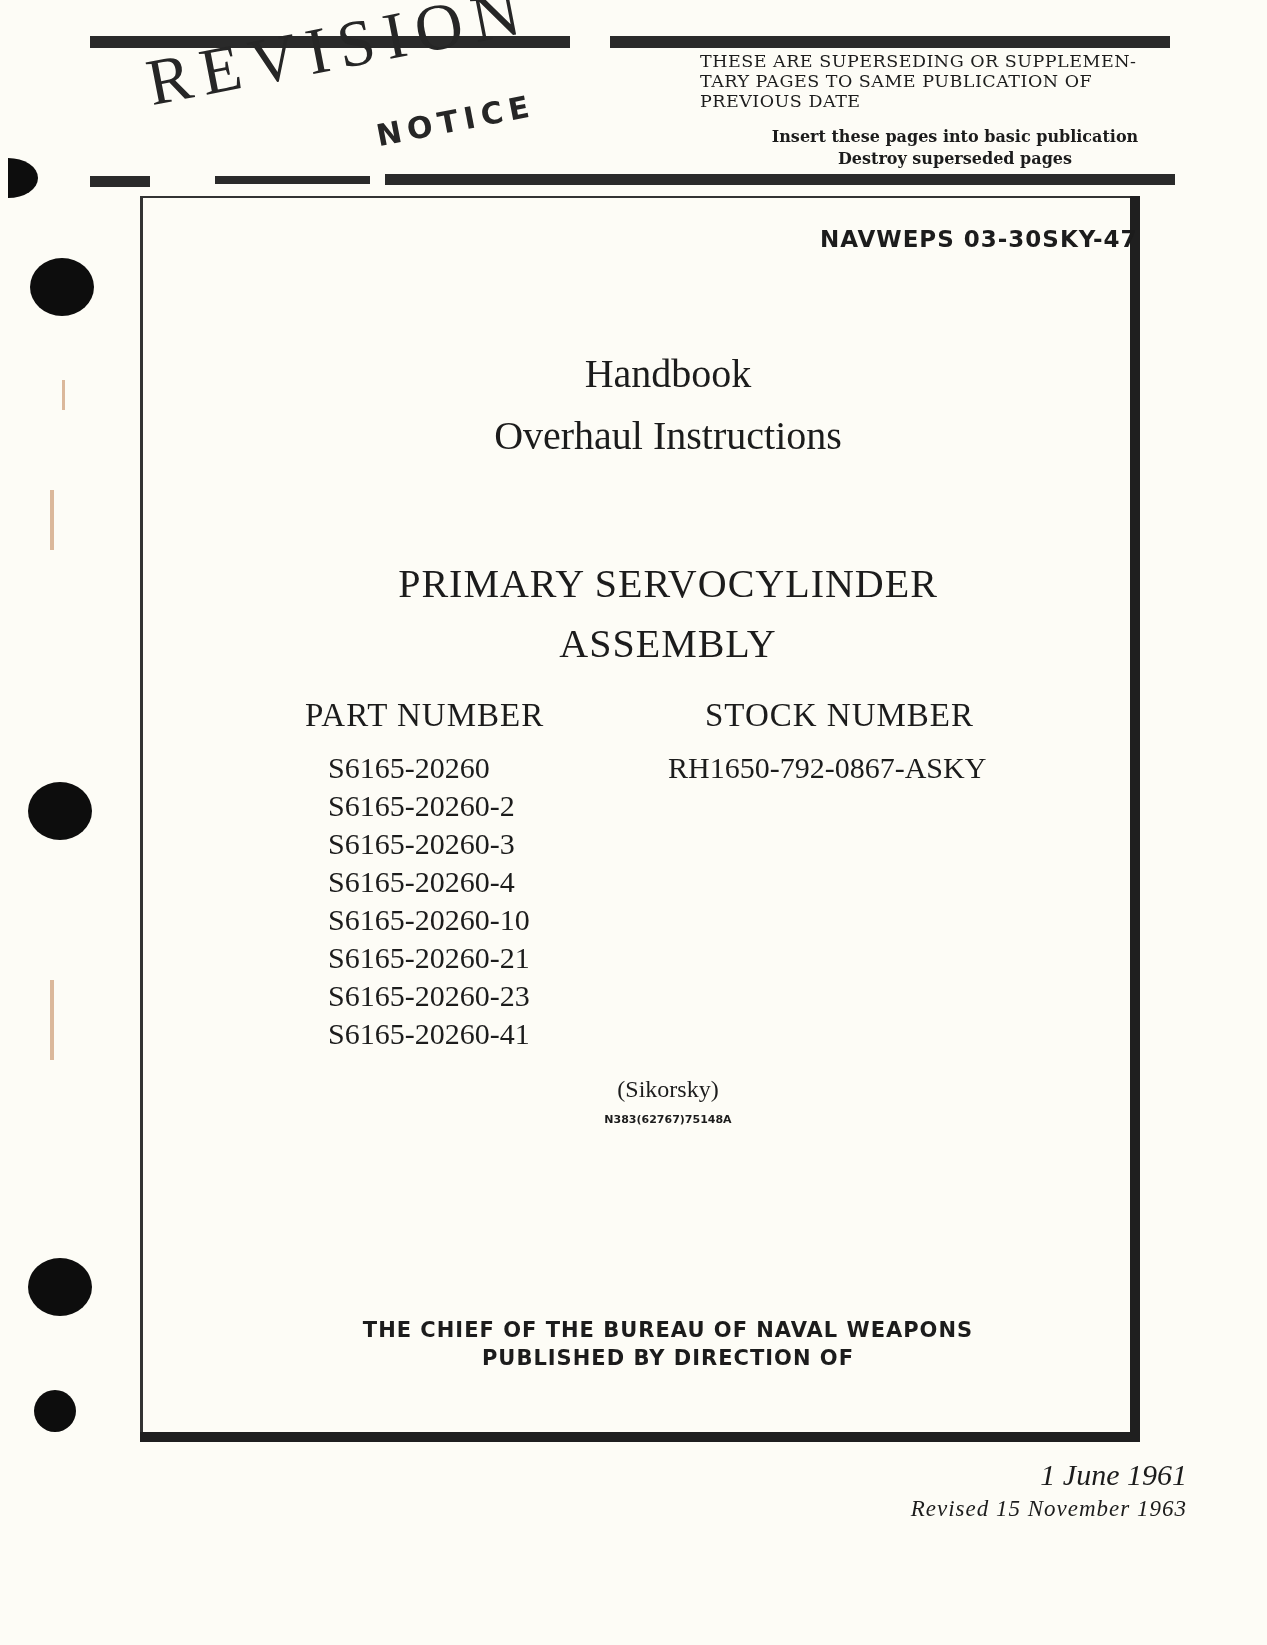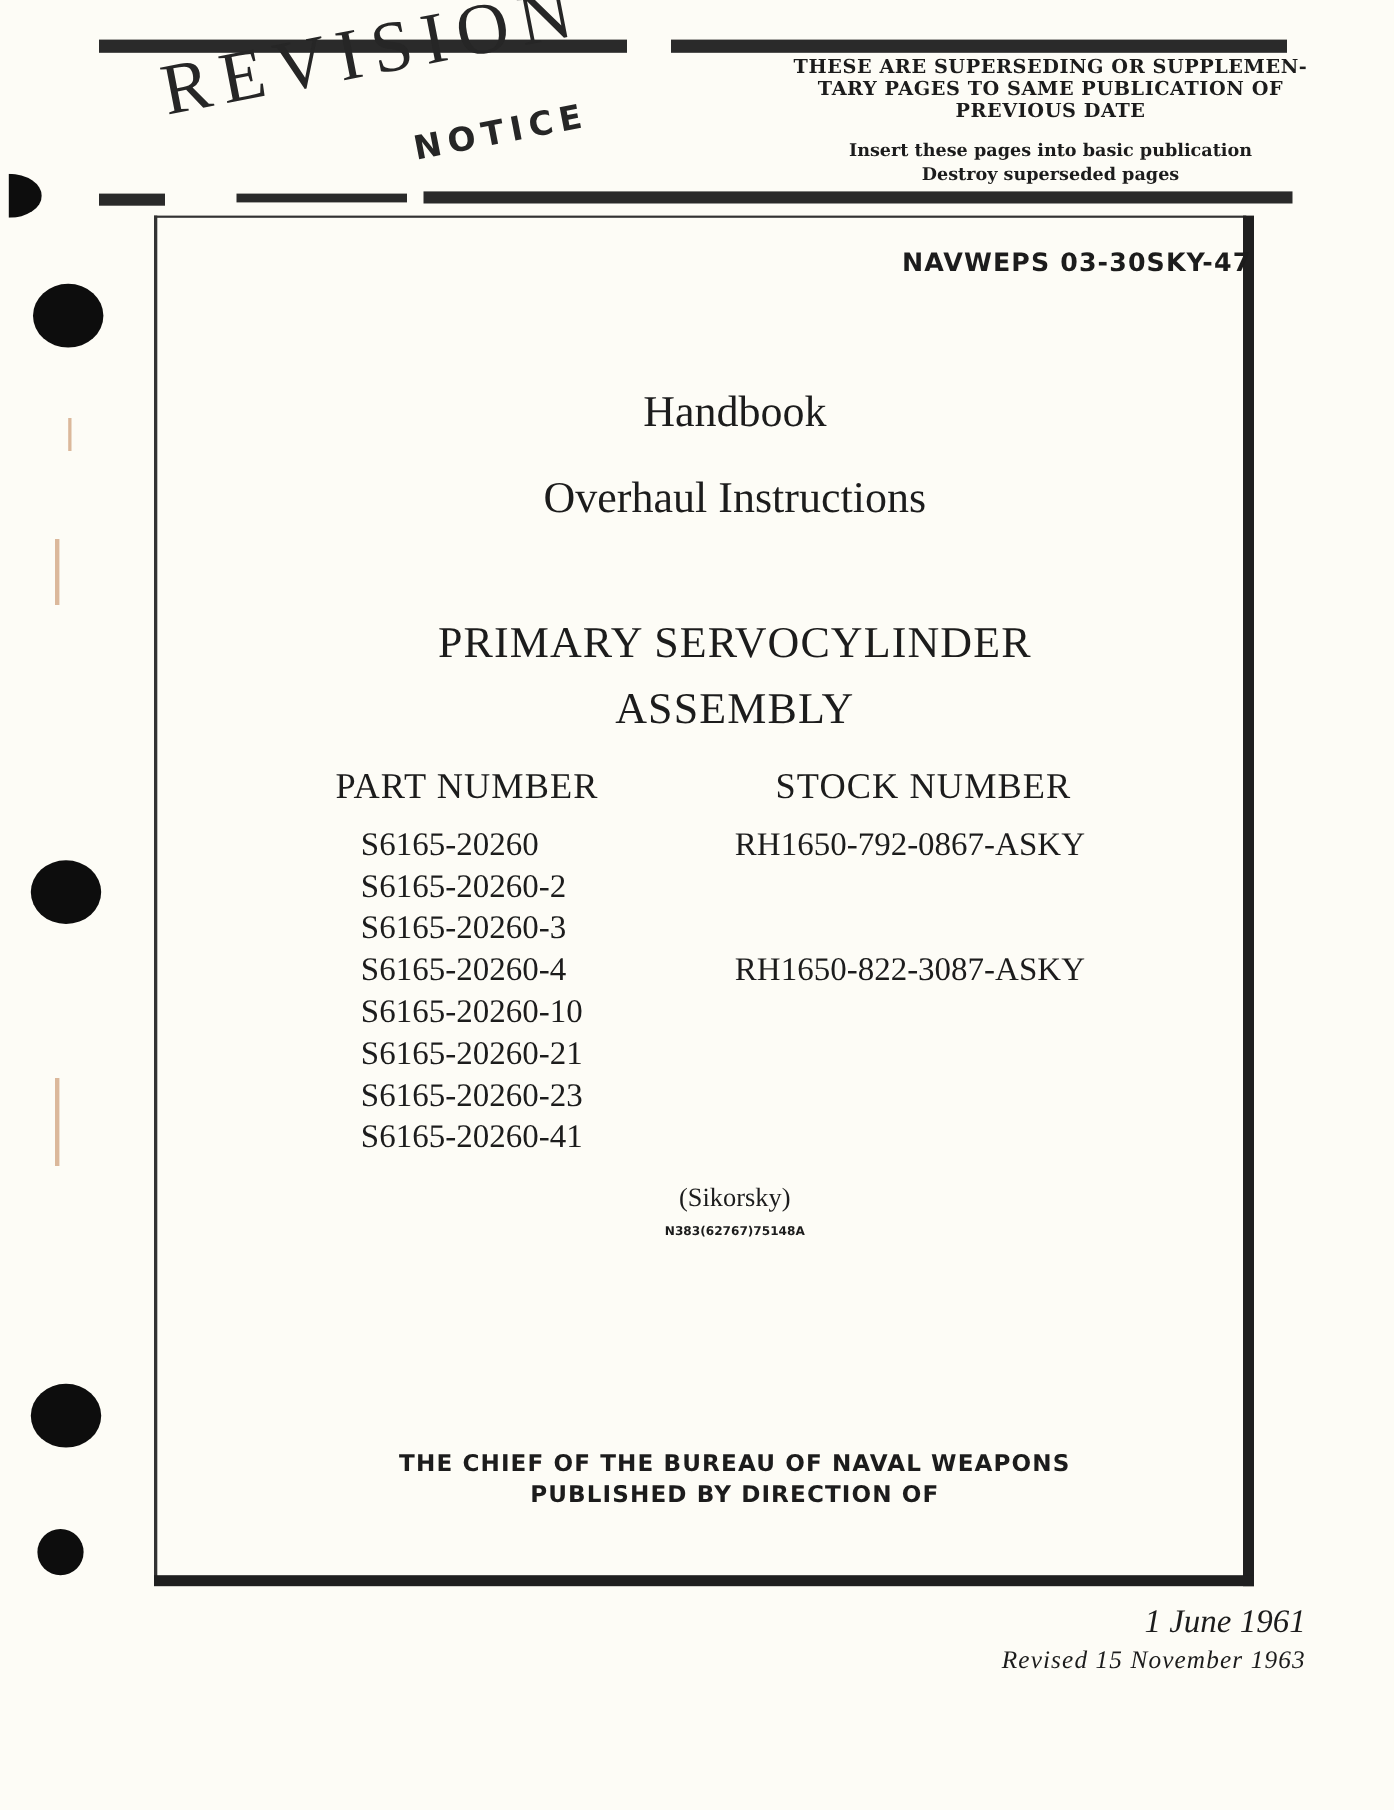--- a/index.html
+++ b/index.html
@@ -19,22 +19,21 @@
       transform: rotate(-11deg); transform-origin: left bottom;
     }
     .notice {
       position: absolute; left: 380px; top: 118px;
       font-family: "DejaVu Sans", sans-serif; font-weight: bold;
       font-size: 30px; letter-spacing: 6px; color: #262626;
       transform: rotate(-11deg); transform-origin: left bottom;
     }
     .supersede {
       position: absolute; left: 700px; top: 51px; width: 510px;
-      text-align: center;
-      font-family: "DejaVu Serif", serif; font-weight: bold;
+      font-family: "DejaVu Serif", serif; font-weight: normal;
       font-size: 17.5px; line-height: 20px; letter-spacing: 0.5px;
     }
     .insert {
       position: absolute; left: 700px; top: 126px; width: 510px;
       text-align: center;
       font-family: "DejaVu Serif", serif; font-weight: bold;
       font-size: 16px; line-height: 22px;
     }
     .frame {
       position: absolute; left: 140px; top: 196px;
@@ -43,21 +42,21 @@
     }
     .frame-right { position: absolute; left: 1130px; top: 196px; width: 10px; height: 1246px; background: #1f1f1f; }
     .frame-bottom { position: absolute; left: 140px; top: 1432px; width: 1000px; height: 10px; background: #1f1f1f; }
     .navweps {
       position: absolute; left: 820px; top: 226px;
       font-family: "DejaVu Sans", sans-serif; font-weight: bold;
       font-size: 23px; letter-spacing: 1px;
     }
     .center-text { position: absolute; left: 140px; width: 1056px; text-align: center; }
     .handbook { top: 350px; font-size: 40px; }
-    .overhaul { top: 412px; font-size: 40px; margin-top: 16px; }
+    .overhaul { top: 412px; font-size: 40px; }
     .primary { top: 560px; font-size: 40px; letter-spacing: 1px; }
     .assembly { top: 620px; font-size: 40px; letter-spacing: 1px; }
     .col-head { position: absolute; top: 697px; font-size: 33px; letter-spacing: 1px; }
     .part-list { position: absolute; left: 328px; top: 749px; font-size: 30px; line-height: 38px; }
     .stock-list { position: absolute; left: 668px; top: 749px; font-size: 30px; line-height: 38px; }
     .mfr { top: 1076px; font-size: 24px; }
     .code { top: 1113px; font-family: "DejaVu Sans", sans-serif; font-weight: bold; font-size: 11px; }
     .published {
       top: 1316px; font-family: "DejaVu Sans", sans-serif; font-weight: bold;
       font-size: 21px; line-height: 28px; letter-spacing: 1px;
@@ -120,21 +119,20 @@
   <div>S6165-20260-10</div>
   <div>S6165-20260-21</div>
   <div>S6165-20260-23</div>
   <div>S6165-20260-41</div>
 </div>
 
 <div class="stock-list">
   <div style="height:38px;">RH1650-792-0867-ASKY</div>
   <div style="height:38px;"></div>
   <div style="height:38px;"></div>
-  <div style="height:38px;">RH1650-822-3087-ASKY</div>
 </div>
 
 <div class="center-text mfr" style="left:140px;">(Sikorsky)</div>
 <div class="center-text code">N383(62767)75148A</div>
 
 <div class="center-text published">
   <div>THE CHIEF OF THE BUREAU OF NAVAL WEAPONS</div>
   <div>PUBLISHED BY DIRECTION OF</div>
 </div>
 

